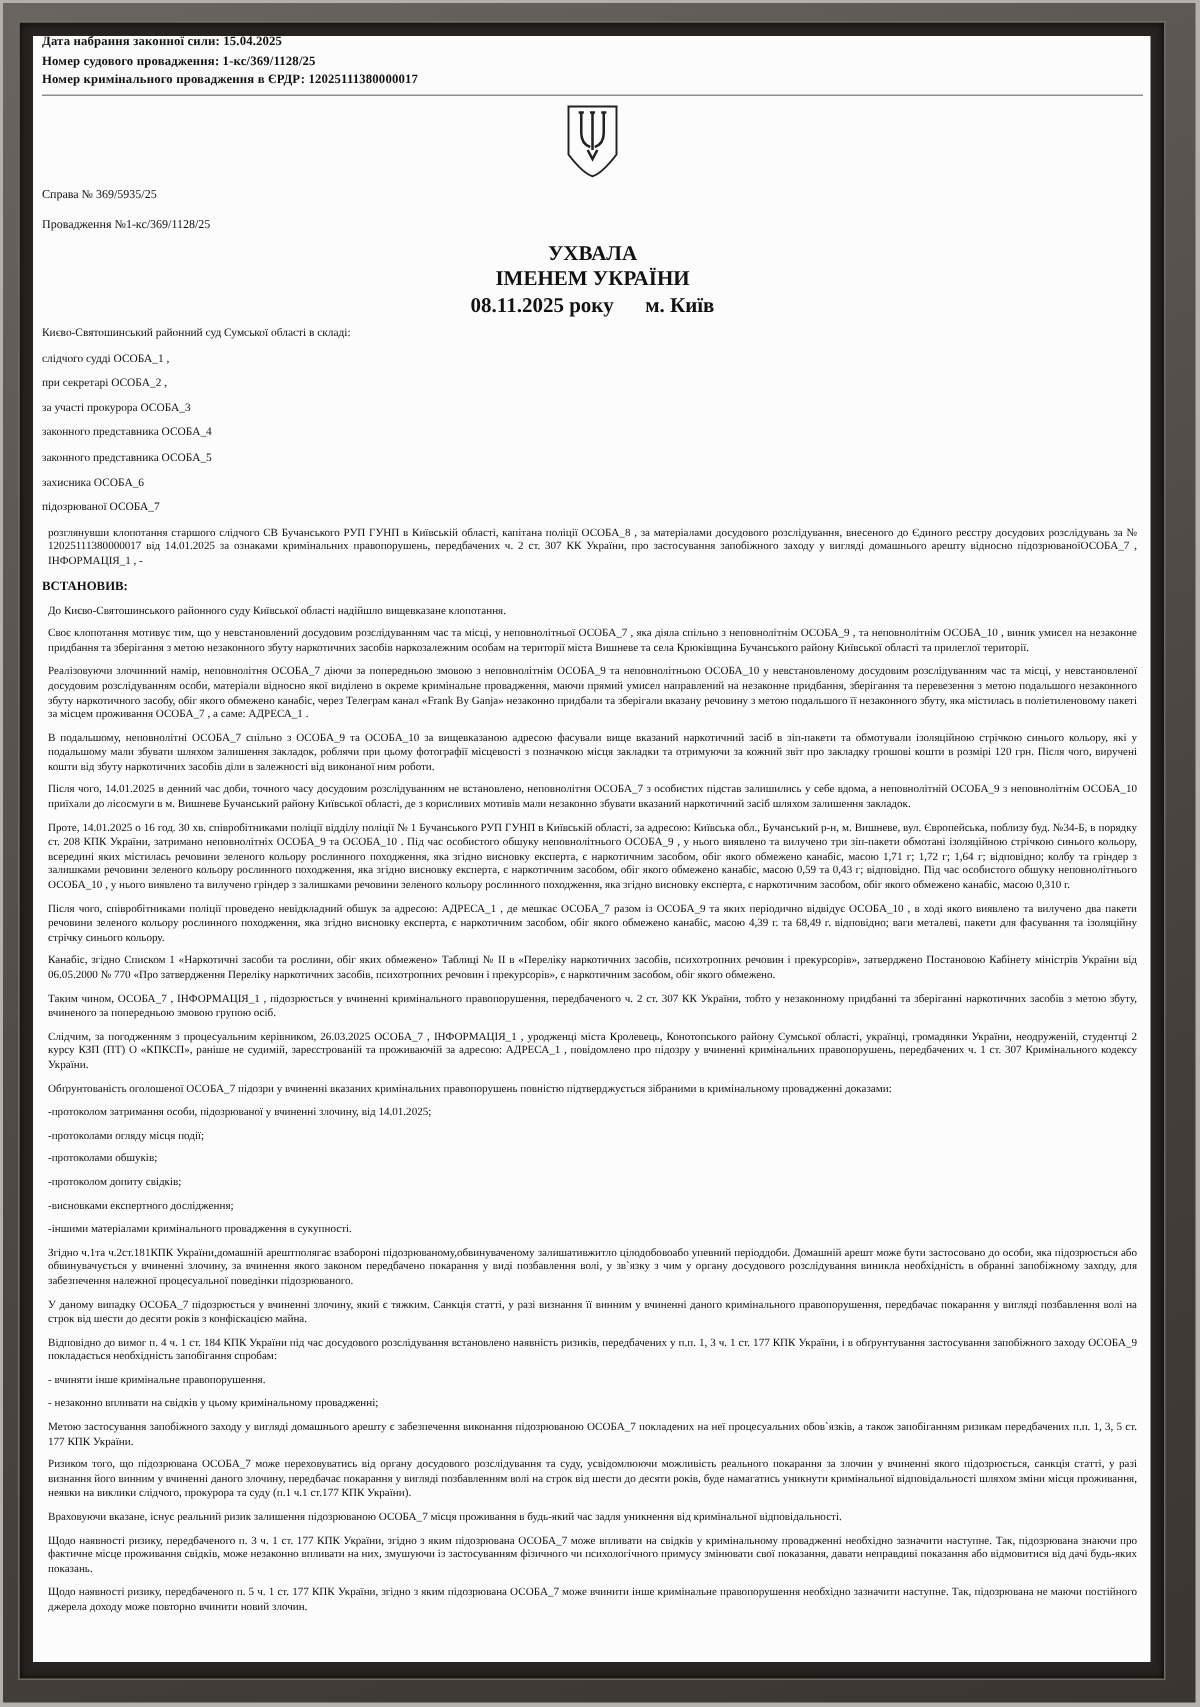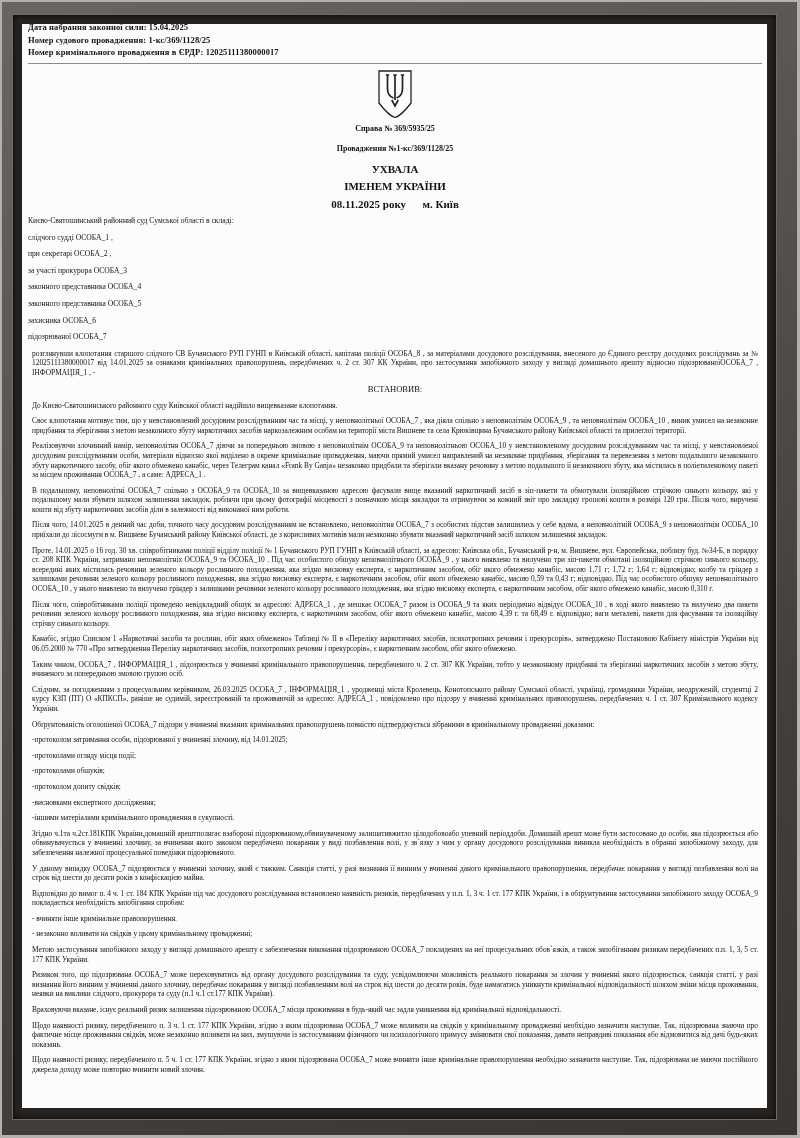--- a/index.html
+++ b/index.html
@@ -21,26 +21,26 @@
     box-shadow:inset 0 0 6px rgba(0,0,0,.85);
   }
   .document{
     position:absolute;left:22px;top:24px;right:33px;bottom:30px;
     background:#fcfcfc;overflow:hidden;color:#121212;
   }
   .doc-inner{margin-top:-3px;padding:0 5px 8px 6px;}
   .meta p{margin:0;font-weight:bold;font-size:8.5px;line-height:12.5px;letter-spacing:.1px;}
   .rule{border:none;border-top:1px solid #8d8d8d;margin:4px 0 5px;}
   .emblem-row{text-align:center;margin:2px 0 1px;}
-  .case-refs p{margin:0 0 11px;text-align:center;font-weight:bold;font-size:8px;line-height:9px;}
-  .title-block p{margin:0 0 7.5px;text-align:center;font-weight:bold;font-size:11px;line-height:10px;}
+  .case-refs p{margin:0 0 11px;text-align:left;font-weight:normal;font-size:8px;line-height:9px;}
+  .title-block p{margin:0 0 7.5px;text-align:center;font-weight:bold;font-size:14px;line-height:10px;}
   .date-line{white-space:pre;}
   .panel p{margin:0 0 7px;font-size:7.6px;line-height:9.6px;}
   .para{margin:0 4px 6px;font-size:7.4px;line-height:9.6px;text-align:justify;}
-  .section-heading{margin:2px 0 7px;text-align:center;font-weight:normal;font-size:8.5px;line-height:10px;}
+  .section-heading{margin:2px 0 7px;font-weight:bold;font-size:8.5px;line-height:10px;}
 </style>
 </head>
 <body>
 
 <div class="frame-outer"></div>
 <div class="frame-wood"></div>
 <div class="frame-lip"></div>
 
 <div class="document">
   <div class="doc-inner">

